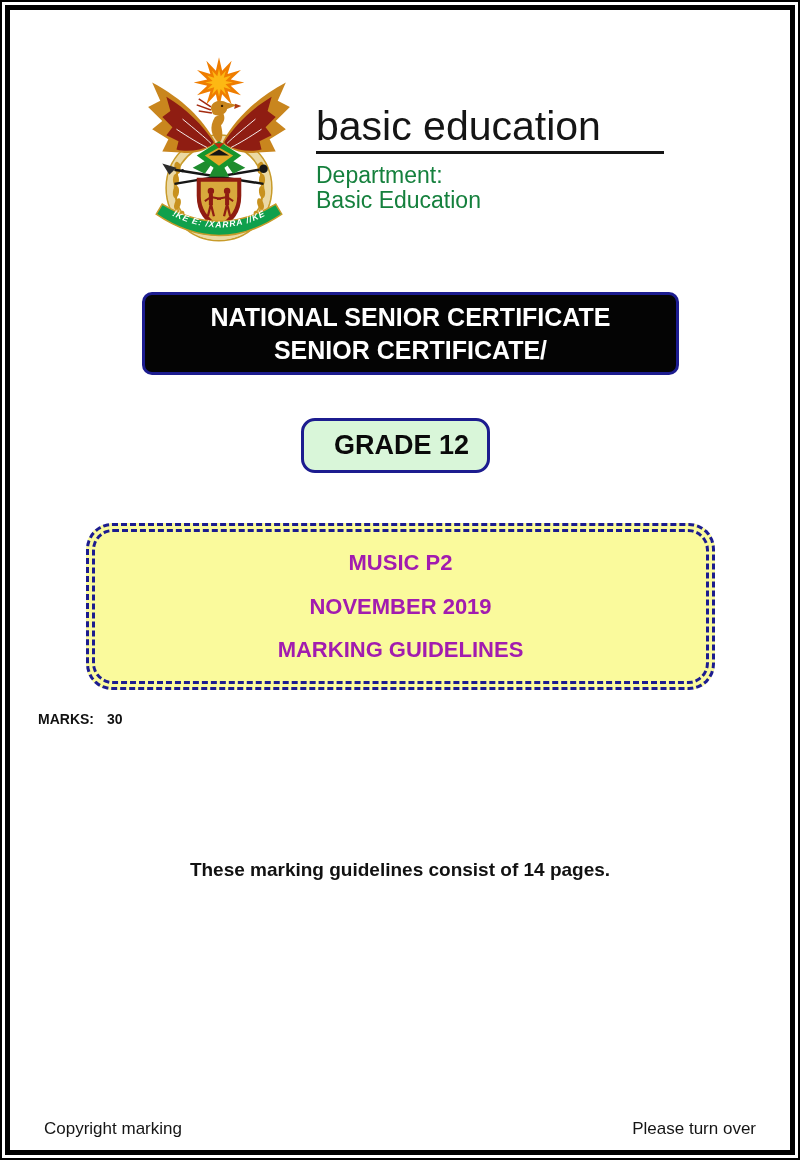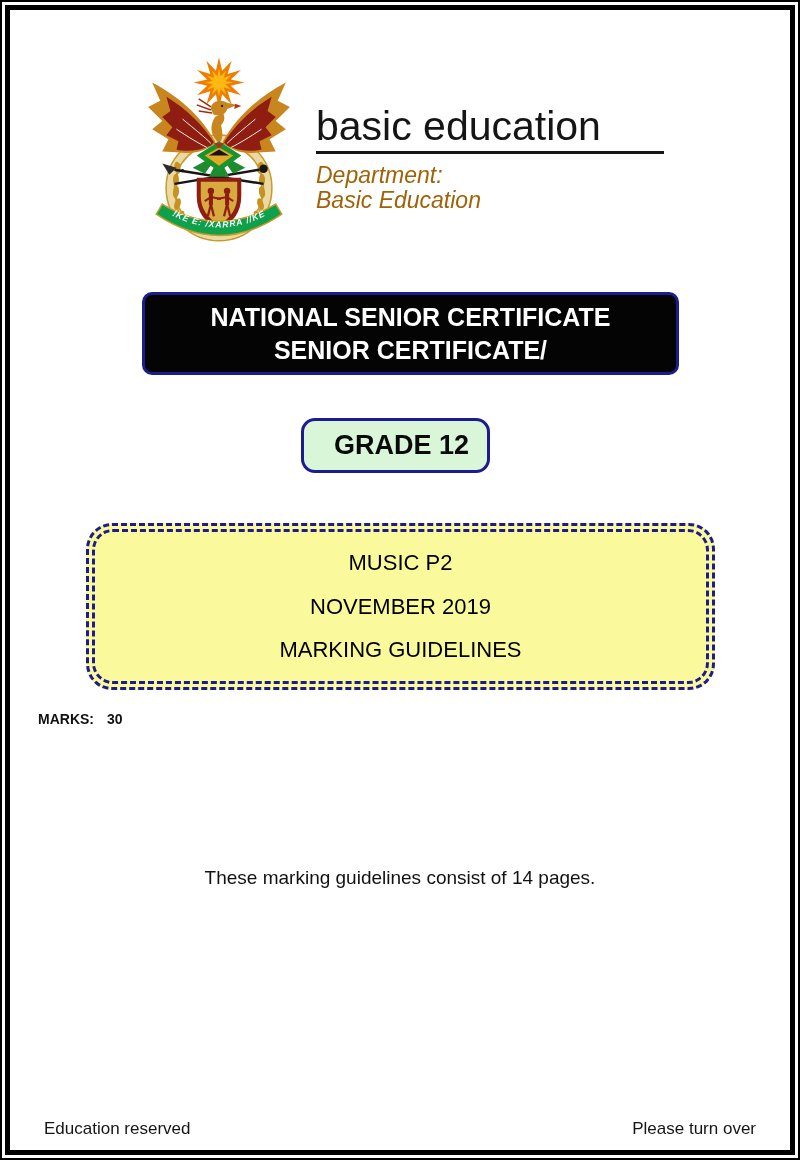--- a/index.html
+++ b/index.html
@@ -26,21 +26,21 @@
     position:relative;background:#fff;
   }
   
   .emblem{position:absolute;left:128px;top:46px;width:162px;height:198px;}
   .dept-text{position:absolute;left:306px;top:94px;}
   .logo-title{
     font-size:41px;font-weight:400;letter-spacing:0px;color:#151515;
     line-height:44px;white-space:nowrap;
   }
   .logo-rule{width:348px;height:3px;background:#151515;margin-top:3px;}
-  .dept-lines{margin-top:9px;font-size:23px;line-height:25px;color:#a16207;font-style:italic;}
+  .dept-lines{margin-top:9px;font-size:23px;line-height:25px;color:#15803d;}
   .dept-lines .bold{font-weight:bold;}
   
   .cert-banner{
     position:absolute;left:132px;top:282px;width:537px;height:83px;
     background:var(--banner-bg);border:3px solid var(--navy);border-radius:10px;
     color:var(--banner-text);text-align:center;font-weight:bold;font-size:25px;
     line-height:33px;display:flex;flex-direction:column;justify-content:center;
   }
   
   .grade-badge{
@@ -51,29 +51,29 @@
   }
   
   .subject-box{
     position:absolute;left:76px;top:513px;width:629px;height:167px;
     background:var(--subject-bg);border:3px dashed var(--navy);
     border-radius:26px;padding:3px;
   }
   .subject-inner{
     width:100%;height:100%;border:3px dashed var(--navy);border-radius:21px;
     display:flex;flex-direction:column;justify-content:space-evenly;
-    text-align:center;font-weight:normal;font-size:22px;color:#000000;
+    text-align:center;font-weight:bold;font-size:22px;color:#a21caf;
   }
   
   .marks{position:absolute;left:28px;top:701px;font-size:14px;font-weight:bold;}
   .marks .val{margin-left:13px;}
   
   .pages-note{
     position:absolute;left:0;right:0;top:849px;text-align:center;
-    font-size:19px;font-weight:normal;margin-top:8px;
+    font-size:19px;font-weight:bold;
   }
   
   .footer{
     position:absolute;left:34px;right:34px;bottom:11px;
     display:flex;justify-content:space-between;font-size:17px;color:#151515;
   }
 </style>
 </head>
 <body>
 
@@ -182,18 +182,18 @@
       </div>
     </div>
 
     <div class="marks">
       <span>MARKS:</span><span class="val">30</span>
     </div>
 
     <div class="pages-note">These marking guidelines consist of 14 pages.</div>
 
     <div class="footer">
-      <span>Education reserved</span>
+      <span>Copyright marking</span>
       <span>Please turn over</span>
     </div>
 
   </div>
 </div>
 
 </body></html>

